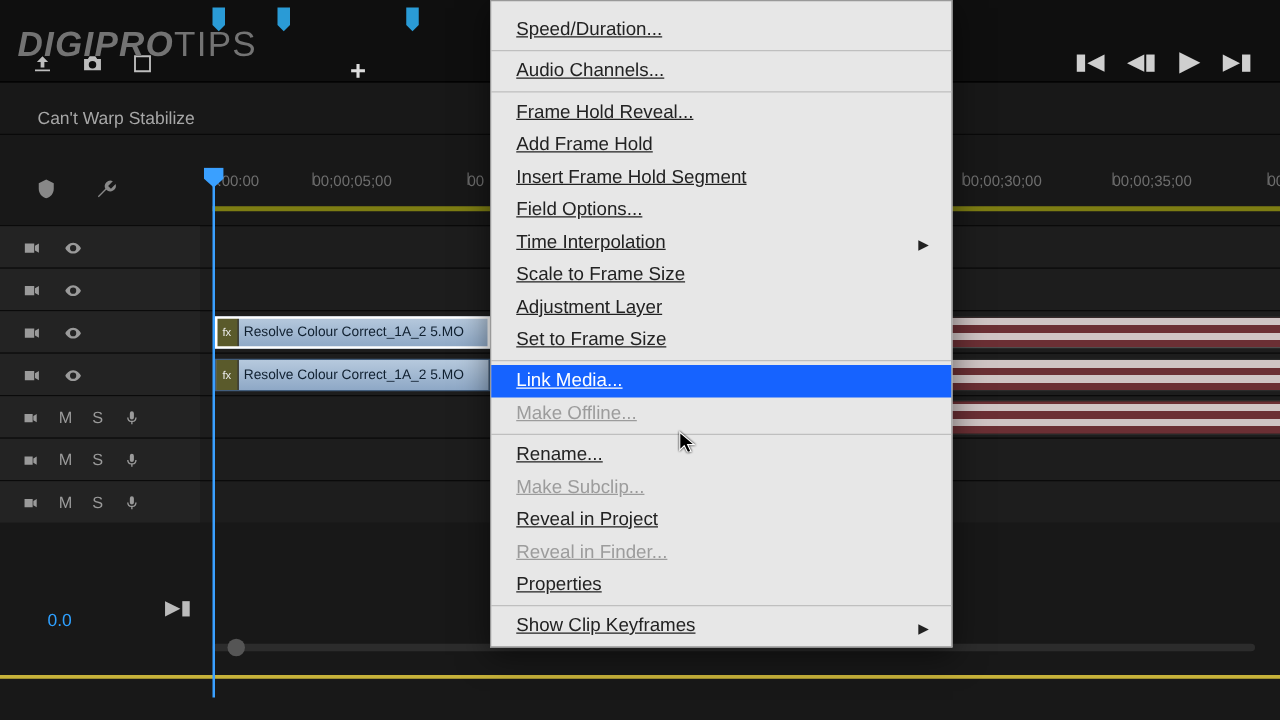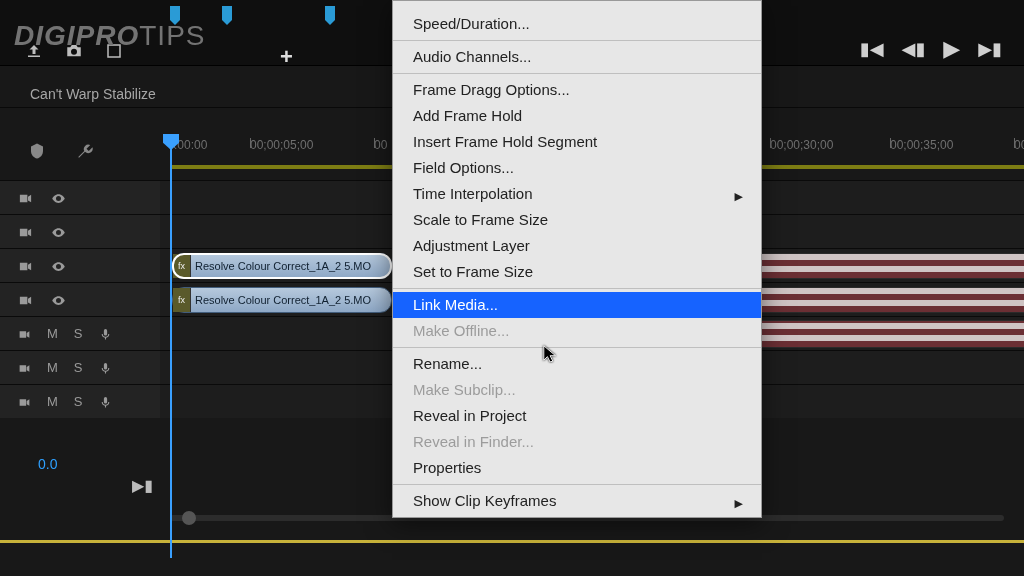--- a/index.html
+++ b/index.html
@@ -69,54 +69,55 @@
   .trk-row { position:relative; height:34px; border-top:1px solid #0a0a0a; background:#1d1d1d; }
   .trk-row .hdr { position:absolute; left:0; top:0; width:160px; height:100%; background:#232323; display:flex; align-items:center; gap:18px; padding-left:18px; color:#9a9a9a; font-size:13px;}
   .trk-row .hdr.v { justify-content:flex-start; }
   .trk-row .hdr .eye { font-size:15px; }
   .trk-row.audio .hdr { gap:16px; }
   .trk-row .clip-area{ position:absolute; left:160px; right:0; top:0; height:100%; overflow:hidden;}
 
   
   .vclip {
     position:absolute; top:4px; height:26px; background:linear-gradient(#b6c9dd,#8ea8c6);
-    border:1px solid #425d7c; border-radius:12px; display:flex; align-items:center;
+    border:1px solid #425d7c; border-radius:0; display:flex; align-items:center;
     font-size:11px; color:#102030;
   }
   .vclip.sel{ outline:2px solid #fff; outline-offset:-2px; }
   .vclip .fx { width:18px; height:100%; background:#5a5a2b; display:flex; align-items:center; justify-content:center; color:#eee; font-size:9px; border-right:1px solid #333;}
   .vclip .nm { padding:0 4px; white-space:nowrap; overflow:hidden; text-overflow:ellipsis; }
 
   
   .stripe {
     position:absolute; top:4px; height:26px;
     background: repeating-linear-gradient(0deg,#6b2f34 0 6px,#cfc4c4 6px 12px);
     border:1px solid #2a2a2a;
   }
   .stripe.a { top:3px; height:28px; }
 
   
-  .tc-box { position:absolute; left:38px; top:456px; color:#2ea0ff; font-size:14px;text-align:center; }
+  .tc-box { position:absolute; left:38px; top:488px; color:#2ea0ff; font-size:14px;text-align:center; }
   .jump-end { position:absolute; left:132px; top:476px; color:#bbb; font-size:16px; }
   .zoom-bar { position:absolute; left:170px; right:20px; top:515px; height:6px; background:#2c2c2c; border-radius:3px;}
   .zoom-bar .thumb{ position:absolute; left:12px; top:-4px; width:14px; height:14px; background:#555; border-radius:50%; }
   .bottom-yellow { position:absolute; left:0; right:0; top:540px; height:3px; background:#c7b23a; }
 
   
   .ctx {
     position:absolute; left:392px; top:0; width:370px;
     background:#e7e7e7; color:#222; z-index:100;
     border:1px solid #999; font-size:15px;
     box-shadow: 0 6px 24px rgba(0,0,0,.5);
   }
   .ctx .grp { border-top:1px solid #bfbfbf; padding:3px 0; }
   .ctx .grp:first-child{ border-top:none; padding-top:10px; }
   .ctx .item {
     position:relative; padding:3px 20px 3px 20px; line-height:20px;
     white-space:nowrap;
+    text-decoration:underline;
   }
   .ctx .item.disabled{ color:#9c9c9c; }
   .ctx .item.sub::after{
     content:"▶"; position:absolute; right:18px; top:5px; font-size:11px;
   }
   .ctx .item.hot{
     background:#1663ff; color:#fff;
   }
   .cursor {
     position:absolute; left:542px; top:344px; z-index:200;
@@ -312,21 +313,21 @@
 <div class="bottom-yellow"></div>
 
 <div class="ctx" id="ctx">
     <div class="grp">
       <div class="item">Speed/Duration...</div>
     </div>
     <div class="grp">
       <div class="item">Audio Channels...</div>
     </div>
     <div class="grp">
-      <div class="item">Frame Dragg Options...</div>
+      <div class="item">Frame Hold Reveal...</div>
       <div class="item">Add Frame Hold</div>
       <div class="item">Insert Frame Hold Segment</div>
       <div class="item">Field Options...</div>
       <div class="item sub">Time Interpolation</div>
       <div class="item">Scale to Frame Size</div>
       <div class="item">Adjustment Layer</div>
       <div class="item">Set to Frame Size</div>
     </div>
     <div class="grp">
       <div class="item hot">Link Media...</div>

